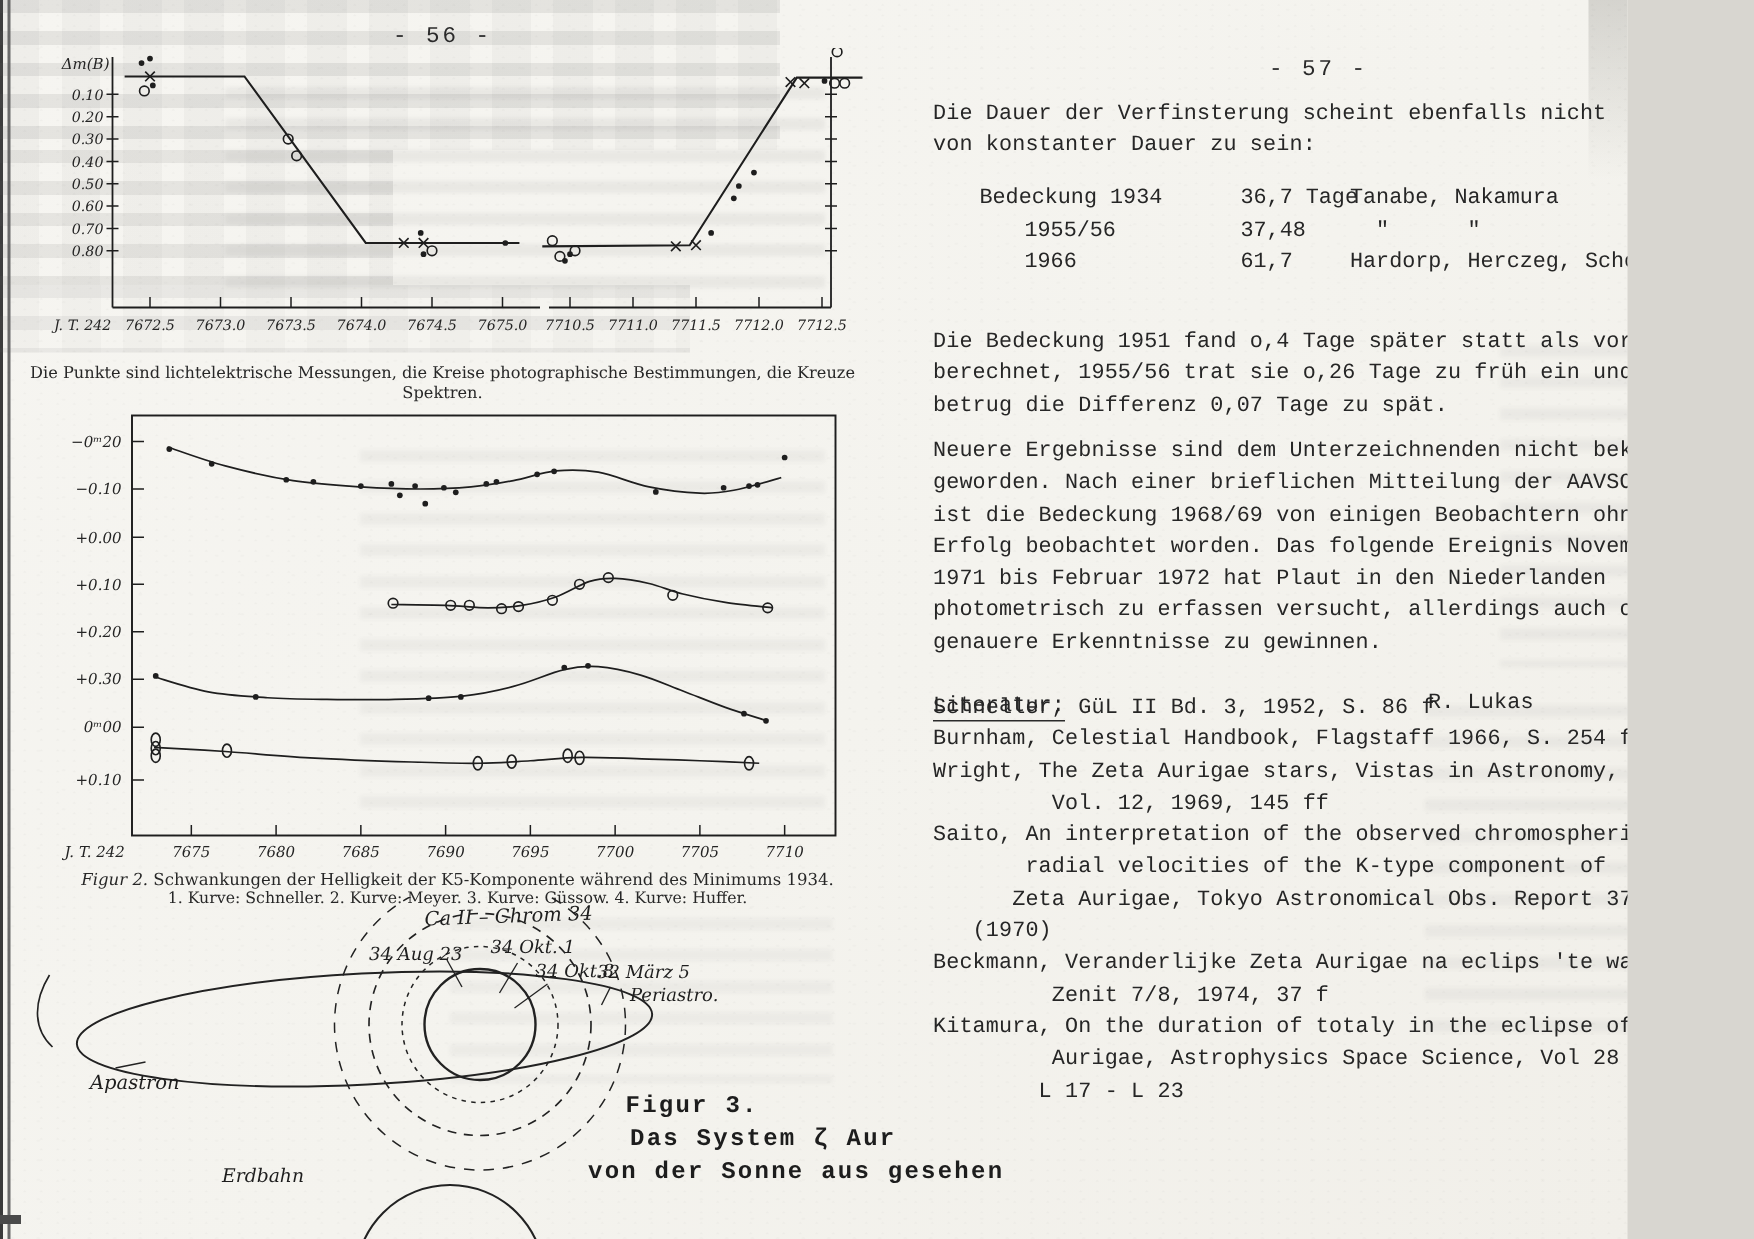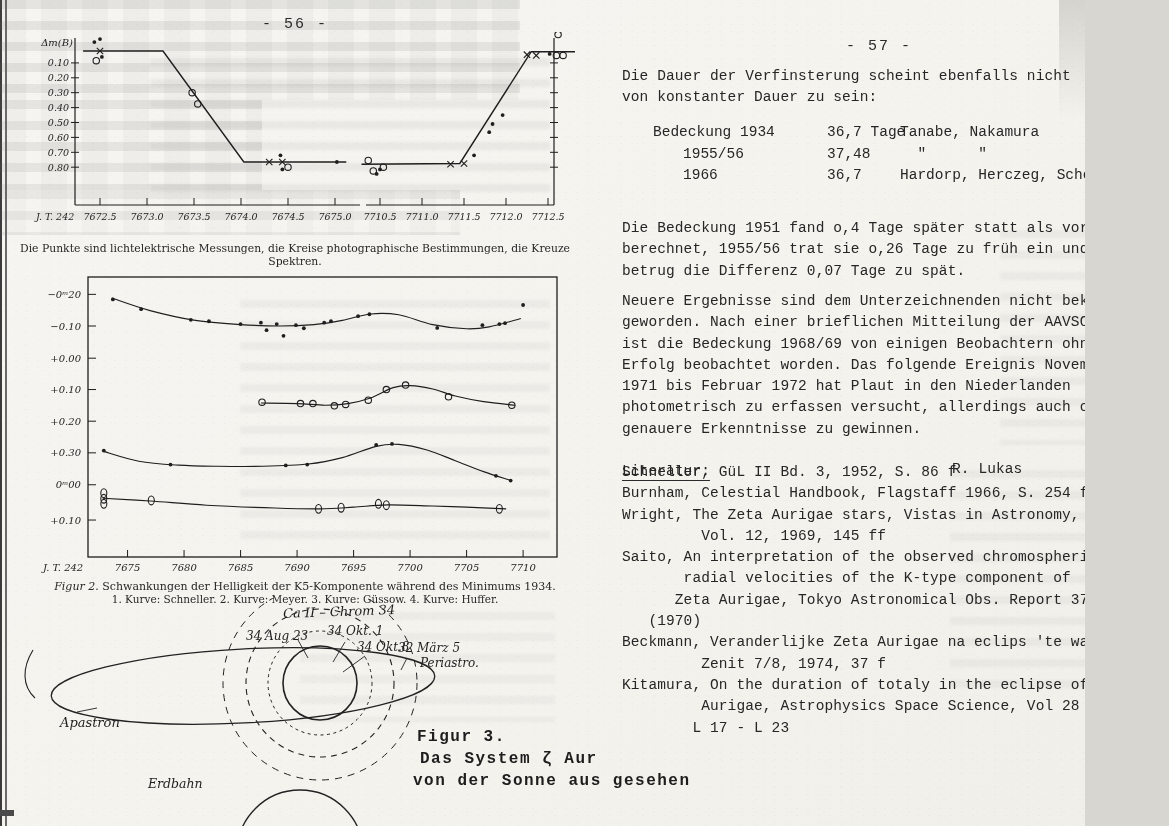--- a/index.html
+++ b/index.html
@@ -277,41 +277,41 @@
   <div class="f3lab abs" style="left:283px;top:604px;font-size:13px;transform:rotate(-2deg);">Ca II – Chrom 34</div>
   <div class="f3lab abs" style="left:246px;top:629px;font-size:12px;">34 Aug 23</div>
   <div class="f3lab abs" style="left:327px;top:624px;font-size:12px;">34 Okt. 1</div>
   <div class="f3lab abs" style="left:357px;top:640px;font-size:12px;">34 Okt.8</div>
   <div class="f3lab abs" style="left:398px;top:641px;font-size:12px;">32 März 5</div>
   <div class="f3lab abs" style="left:420px;top:656px;font-size:12px;">Periastro.</div>
   <div class="f3lab abs" style="left:60px;top:715px;font-size:13px;">Apastron</div>
   <div class="f3lab abs" style="left:148px;top:776px;font-size:12.5px;">Erdbahn</div>
   <div class="f3cap abs" style="left:417px;top:728px;">Figur 3.</div>
   <div class="f3cap abs" style="left:420px;top:750px;">Das System ζ Aur</div>
-  <div class="f3cap abs" style="left:392px;top:772px;margin-left:21px;">von der Sonne aus gesehen</div>
+  <div class="f3cap abs" style="left:392px;top:772px;">von der Sonne aus gesehen</div>
 
   <div class="abs pagenum" style="left:846px;top:38px;">- 57 -</div>
 
   <div class="abs tw" style="left:622px;top:66px;">Die Dauer der Verfinsterung scheint ebenfalls nicht
 von konstanter Dauer zu sein:</div>
 
   <div class="abs" style="left:622px;top:124px;width:540px;">
     <div class="trow">
       <span class="tc1a">Bedeckung 1934</span>
       <span class="tc2">36,7 Tage</span>
       <span class="tc3">Tanabe, Nakamura</span>
     </div>
     <div class="trow">
       <span class="tc1">1955/56</span>
       <span class="tc2">37,48</span>
       <span class="tc3">  "      "</span>
     </div>
     <div class="trow">
       <span class="tc1">1966</span>
-      <span class="tc2">36,7</span>
+      <span class="tc2">61,7</span>
       <span class="tc3">Hardorp, Herczeg, Scholz</span>
     </div>
   </div>
 
   <div class="abs tw" style="left:622px;top:218px;">Die Bedeckung 1951 fand o,4 Tage später statt als vorher-
 berechnet, 1955/56 trat sie o,26 Tage zu früh ein und 1958
 betrug die Differenz 0,07 Tage zu spät.</div>
 
   <div class="abs tw" style="left:622px;top:291px;">Neuere Ergebnisse sind dem Unterzeichnenden nicht bekannt
 geworden. Nach einer brieflichen Mitteilung der AAVSO

